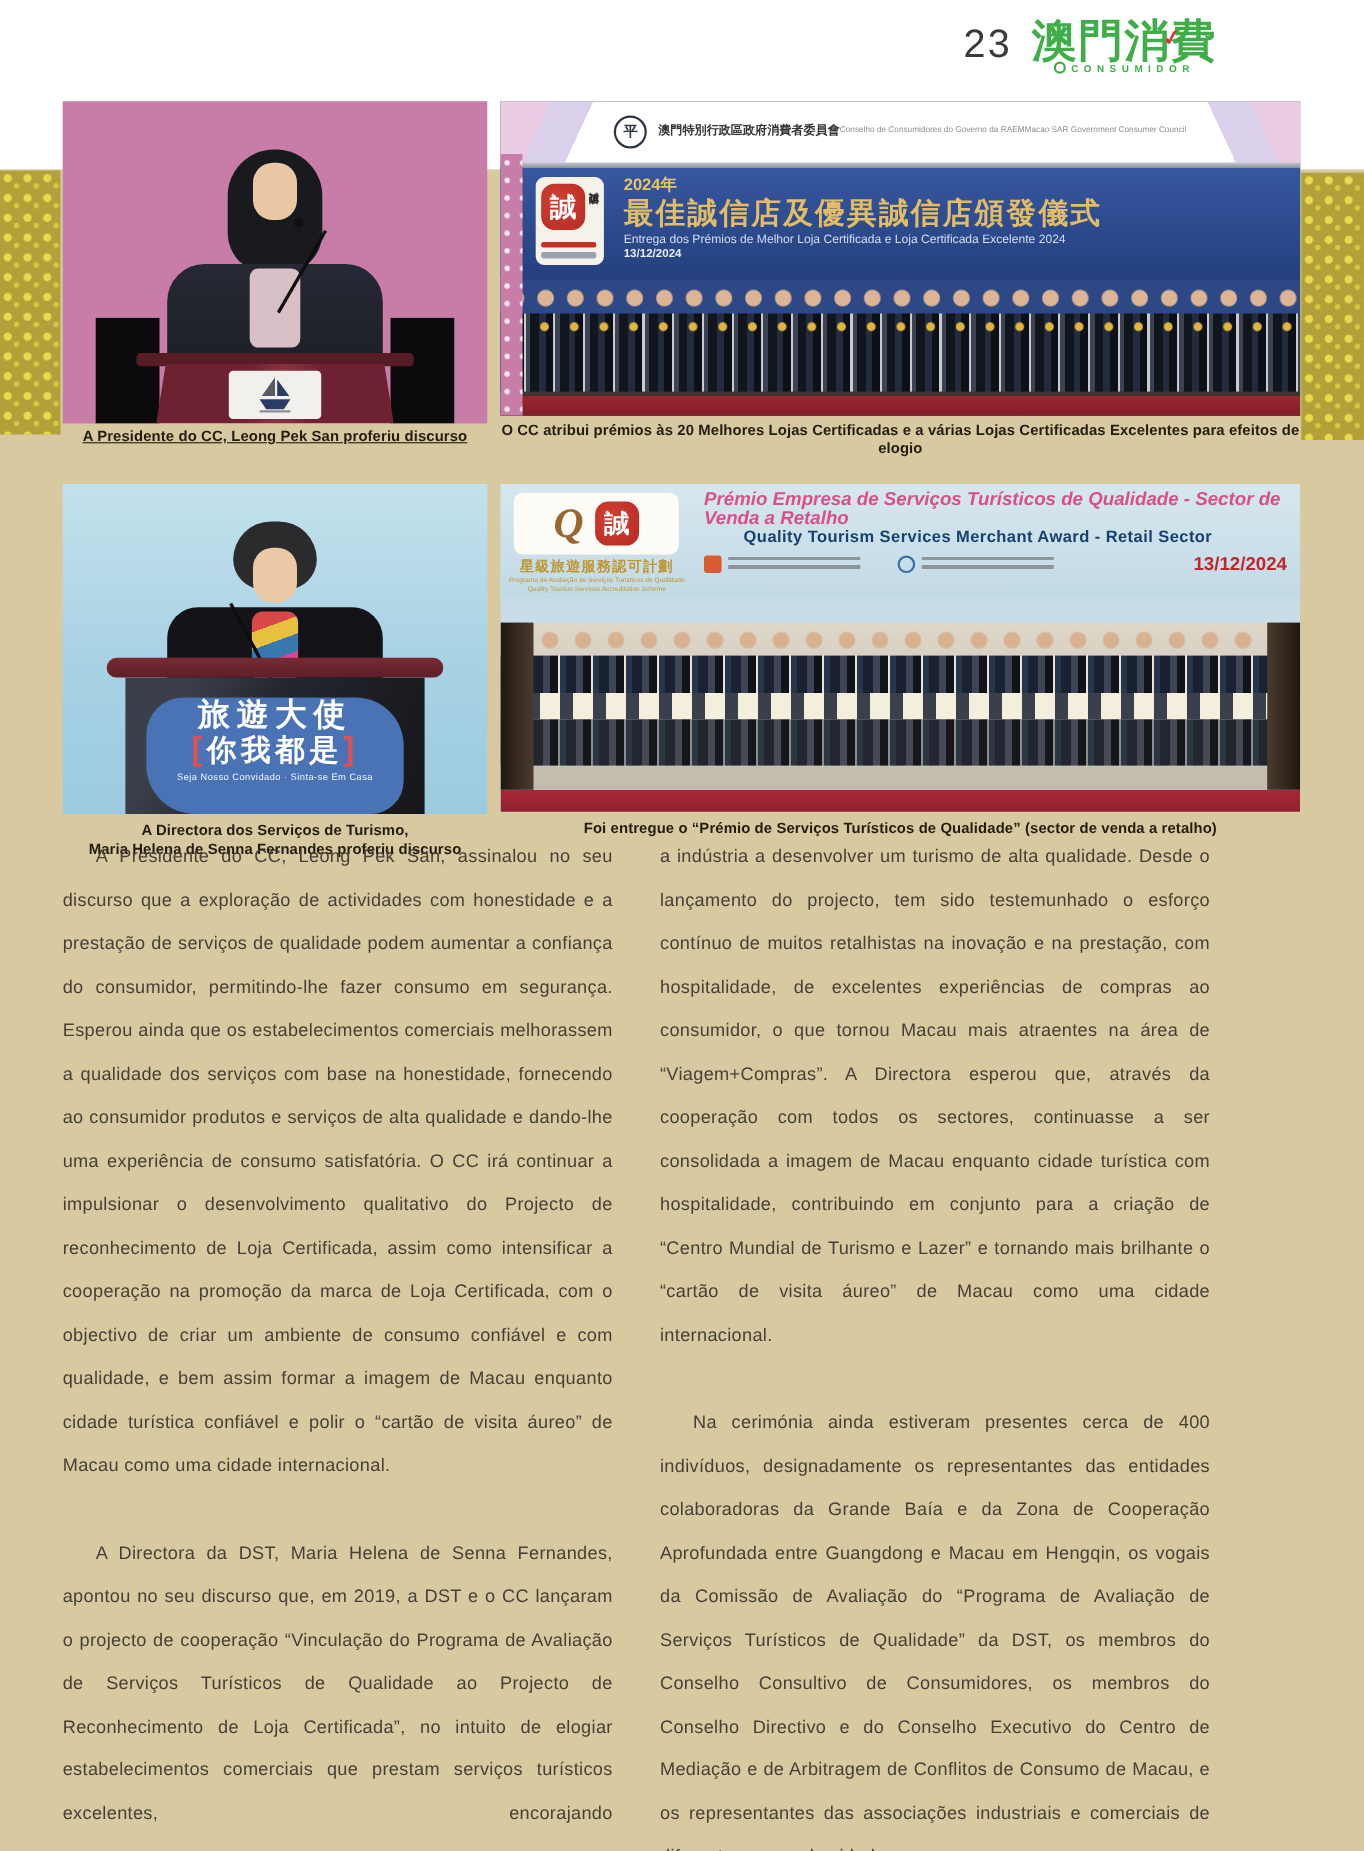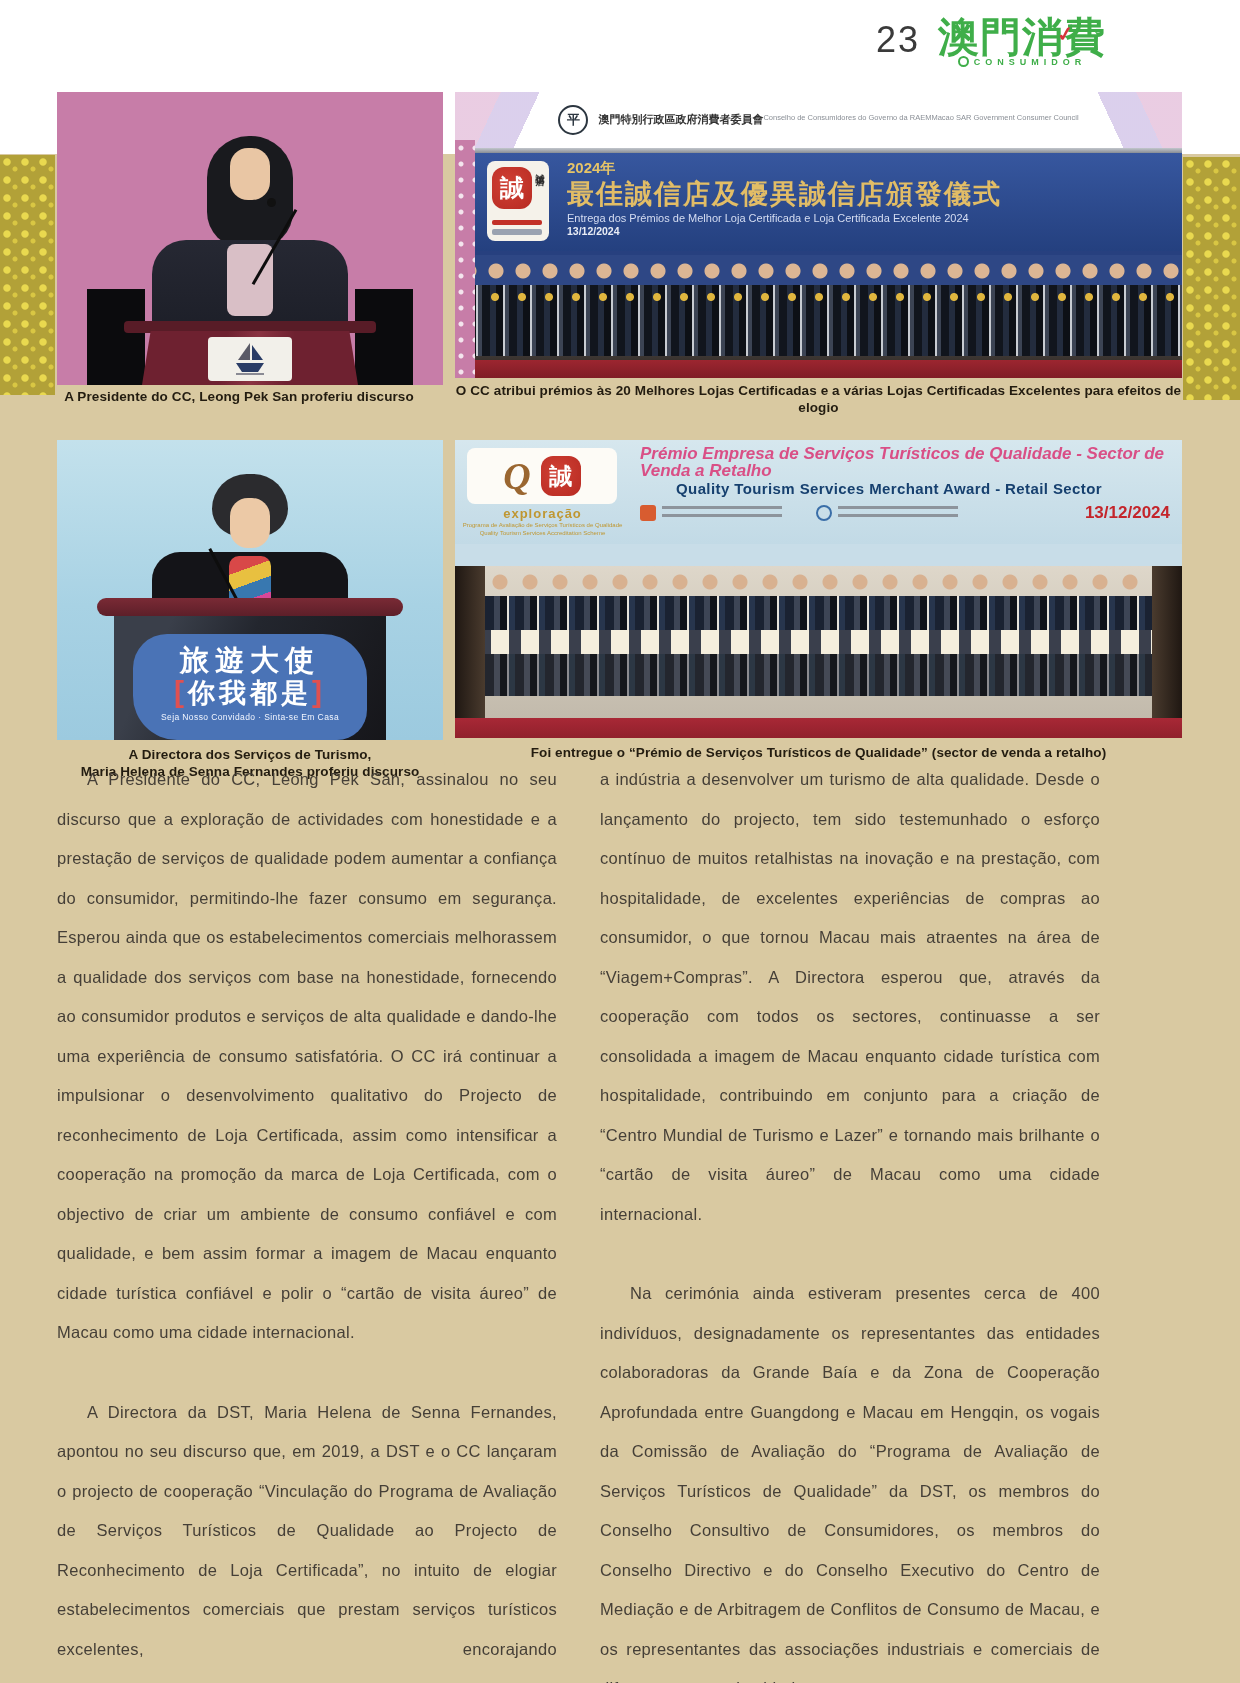--- a/index.html
+++ b/index.html
@@ -101,21 +101,21 @@
   
   .photo3{left:57px;top:440px;width:386px;height:300px;background:linear-gradient(180deg,#c3e1ec,#a8d2e4 55%,#9ccadf);}
   .p3-hair{position:absolute;left:50%;top:34px;transform:translateX(-50%);width:76px;height:62px;background:#2b2b2e;border-radius:38px 38px 30px 30px;}
   .p3-face{position:absolute;left:50%;top:58px;transform:translateX(-50%);width:40px;height:50px;background:#ecc9a6;border-radius:18px;}
   .p3-body{position:absolute;left:50%;top:112px;transform:translateX(-50%);width:196px;height:110px;background:#141418;border-radius:28px 28px 0 0;}
   .p3-scarf{position:absolute;left:50%;top:116px;transform:translateX(-50%);width:42px;height:64px;border-radius:10px;
     background:linear-gradient(160deg,#d84848 0 24%,#e8c040 24% 44%,#3878b0 44% 64%,#d84898 64%);}
   .p3-mic{position:absolute;left:44%;top:104px;width:3px;height:80px;background:#0d0d0d;transform:rotate(-28deg);}
   .p3-podium-top{position:absolute;left:50%;top:158px;transform:translateX(-50%);width:306px;height:18px;border-radius:10px;background:linear-gradient(180deg,#7a2a35,#5d1f29);}
   .p3-podium{position:absolute;left:50%;top:176px;transform:translateX(-50%);width:272px;height:124px;background:linear-gradient(115deg,#3a3f4a 0 18%,#23262e 45%,#16161a);}
-  .p3-sign{position:absolute;left:50%;top:194px;transform:translateX(-50%);width:234px;height:106px;background:#4a73b6;border-radius:34px 44px 30px 44px;text-align:center;padding-top:10px;box-sizing:border-box;}
+  .p3-sign{position:absolute;left:50%;top:194px;transform:translateX(-50%);width:234px;height:106px;background:#4a73b6;border-radius:34px 44px 30px 44px;text-align:center;padding-top:0;box-sizing:border-box;}
   .p3-sign-l1{font-size:29px;font-weight:bold;color:#fff;letter-spacing:6px;line-height:32px;}
   .p3-sign-l2{font-size:27px;font-weight:bold;color:#fff;letter-spacing:4px;line-height:32px;}
   .p3-bracket{color:#e05050;font-size:30px;font-weight:bold;}
   .p3-sign-sub{font-size:8.5px;color:#f2f6ff;margin-top:3px;letter-spacing:.4px;}
 
   
   .photo4{left:455px;top:440px;width:727px;height:298px;background:#c8dde8;}
   .p4-header{position:relative;height:104px;background:linear-gradient(180deg,#d6e7ee,#c2dae6);}
   .p4-card{position:absolute;left:12px;top:8px;width:150px;height:56px;background:#fdfbf6;border-radius:8px;display:flex;align-items:center;justify-content:center;gap:10px;}
   .p4-q{font-family:"Liberation Serif",serif;font-size:38px;font-weight:bold;color:#9a6630;font-style:italic;line-height:38px;}
@@ -186,21 +186,21 @@
     <div class="p1-podium"></div>
     <div class="p1-plaque">
       <svg width="40" height="34" viewBox="0 0 40 34">
         <polygon points="20,1 20,18 8,18" fill="#5a5a66"></polygon>
         <polygon points="22,3 33,18 22,18" fill="#2a3c66"></polygon>
         <polygon points="6,21 34,21 28,30 12,30" fill="#2a3c66"></polygon>
         <rect x="6" y="31" width="28" height="2" fill="#8a8a94"></rect>
       </svg>
     </div>
   </div>
-  <div class="caption" style="left:46px;top:388px;width:386px;">A Presidente do CC, Leong Pek San proferiu discurso</div>
+  <div class="caption" style="left:57px;top:388px;width:386px;text-decoration:underline;">A Presidente do CC, Leong Pek San proferiu discurso</div>
 
   <div class="photo photo2">
     <div class="p2-white">
       <div class="p2-deco l"></div>
       <div class="p2-deco r"></div>
       <div class="p2-badge">平</div>
       <div class="p2-orgtext">
         <span class="p2-org-cn">澳門特別行政區政府消費者委員會</span>
         <span class="p2-org-sub">Conselho de Consumidores do Governo da RAEM</span>
         <span class="p2-org-sub">Macao SAR Government Consumer Council</span>
@@ -249,21 +249,21 @@
     <div>Maria Helena de Senna Fernandes proferiu discurso</div>
   </div>
 
   <div class="photo photo4">
     <div class="p4-header">
       <div class="p4-card">
         <span class="p4-q">Q</span>
         <span class="p4-seal">誠</span>
       </div>
       <div class="p4-scheme">
-        <div class="p4-scheme-cn">exploração</div>
+        <div class="p4-scheme-cn">星級旅遊服務認可計劃</div>
         <div class="p4-scheme-sm">Programa de Avaliação de Serviços Turísticos de Qualidade</div>
         <div class="p4-scheme-sm">Quality Tourism Services Accreditation Scheme</div>
       </div>
       <div class="p4-right">
         <div class="p4-title-pt">Prémio Empresa de Serviços Turísticos de Qualidade - Sector de Venda a Retalho</div>
         <div class="p4-title-en">Quality Tourism Services Merchant Award - Retail Sector</div>
         <div class="p4-meta">
           <span class="p4-logo1"></span>
           <span class="p4-bars1"></span>
           <span class="p4-logo2"></span>

